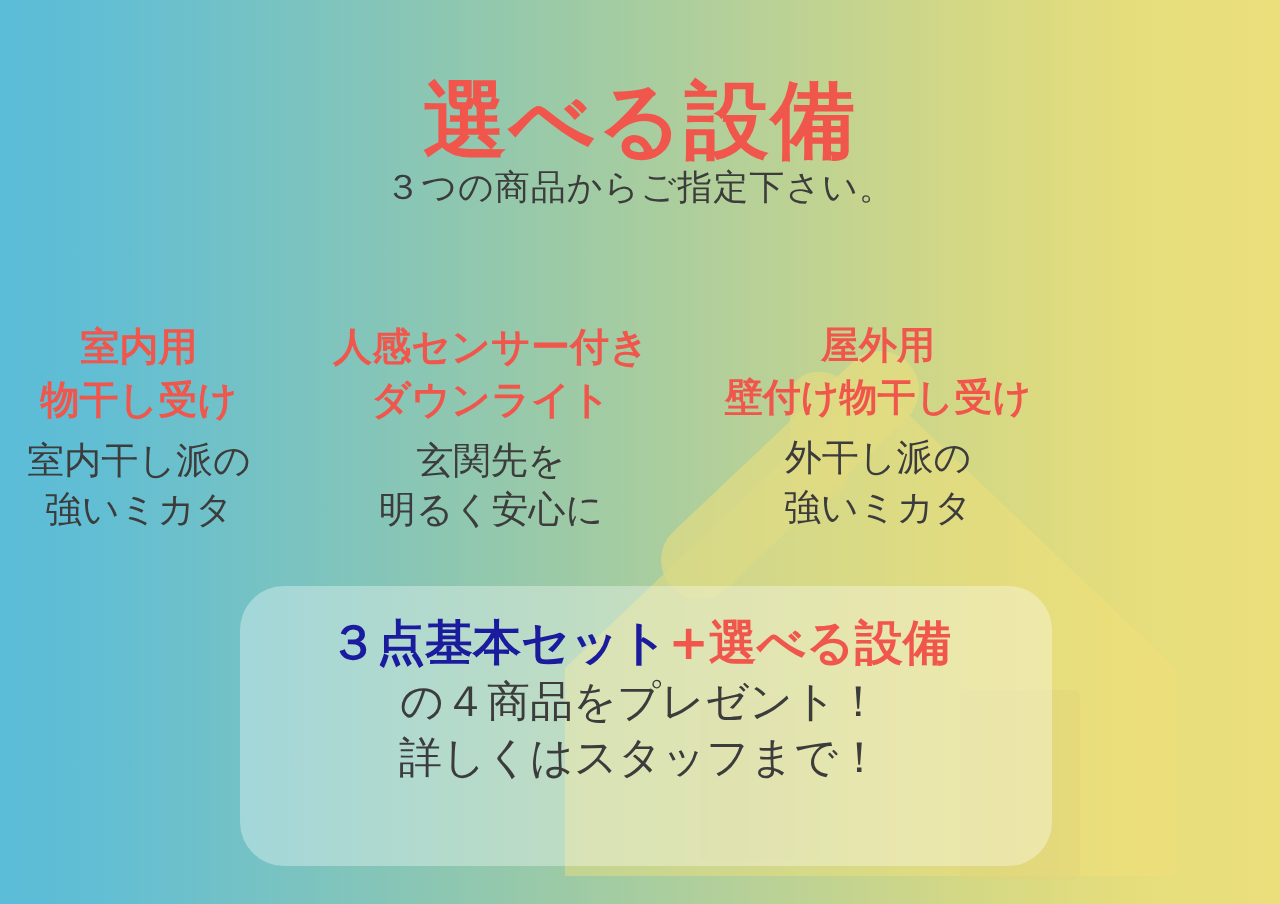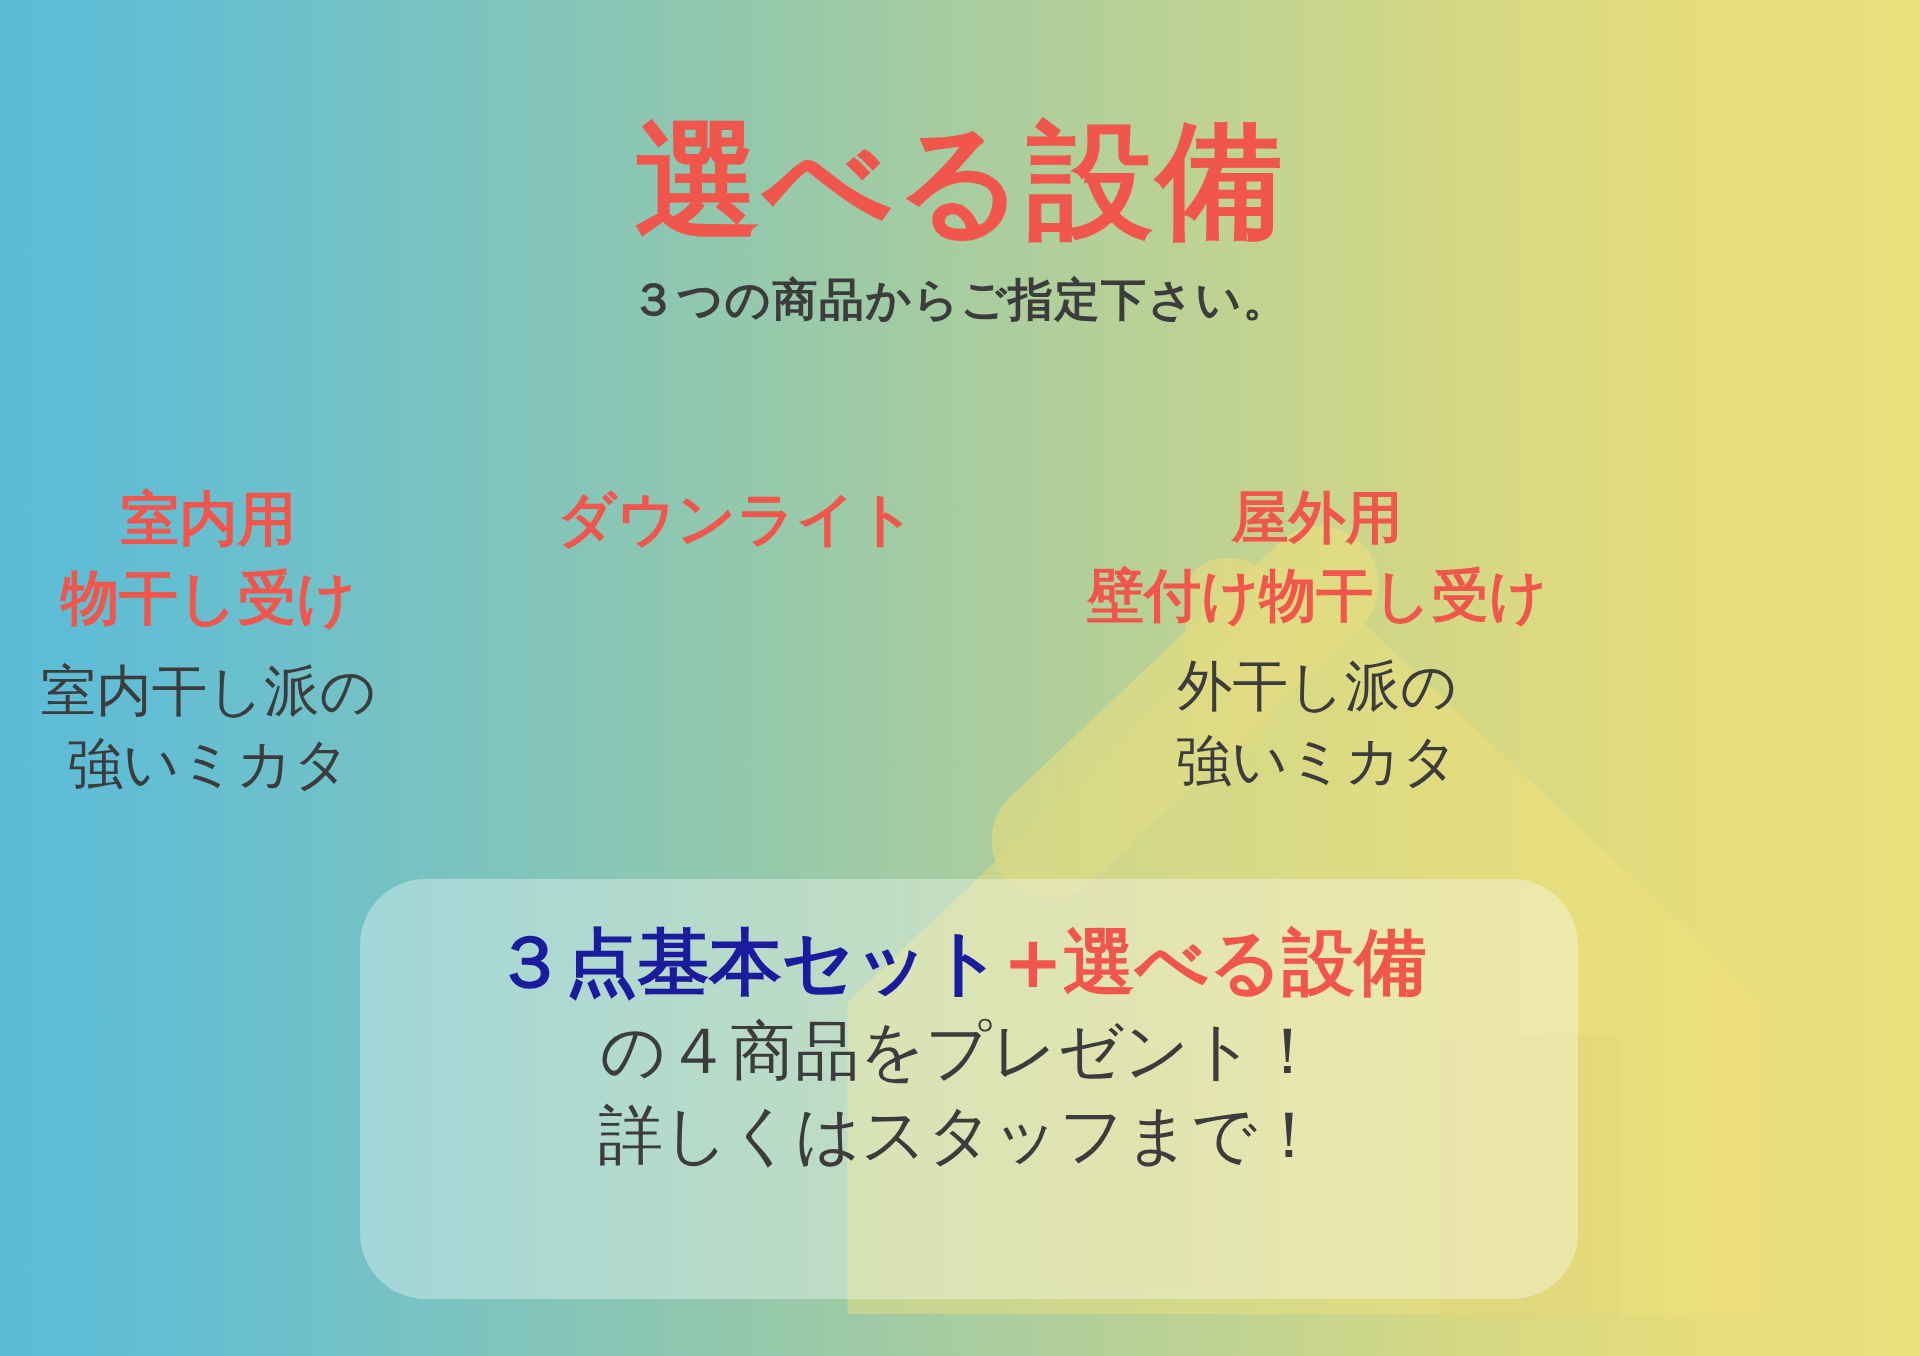--- a/index.html
+++ b/index.html
@@ -53,23 +53,23 @@
     font-size: 84px;
     font-weight: bold;
     color: #f0564b;
     letter-spacing: 2px;
     line-height: 1.02;
     margin: 0;
     white-space: nowrap;
     text-align: center;
   }
   .sub-title {
-    margin: 20px 0 0 0;
-    font-size: 30px;
-    font-weight: bold;
+    margin: 4px 0 0 0;
+    font-size: 35px;
+    font-weight: normal;
     color: #3c3c3c;
     letter-spacing: 1px;
     line-height: 1.1;
     white-space: nowrap;
   }
 
   
   .options-row {
     position: absolute;
     left: 0;
@@ -184,21 +184,26 @@
         <div>物干し受け</div>
       </div>
       <div class="option-desc">
         <div>室内干し派の</div>
         <div>強いミカタ</div>
       </div>
     </div>
 
     <div class="option-col col-2">
       <div class="option-title">
+        <div>人感センサー付き</div>
         <div>ダウンライト</div>
+      </div>
+      <div class="option-desc">
+        <div>玄関先を</div>
+        <div>明るく安心に</div>
       </div>
     </div>
 
     <div class="option-col col-3">
       <div class="option-title">
         <div>屋外用</div>
         <div>壁付け物干し受け</div>
       </div>
       <div class="option-desc">
         <div>外干し派の</div>

